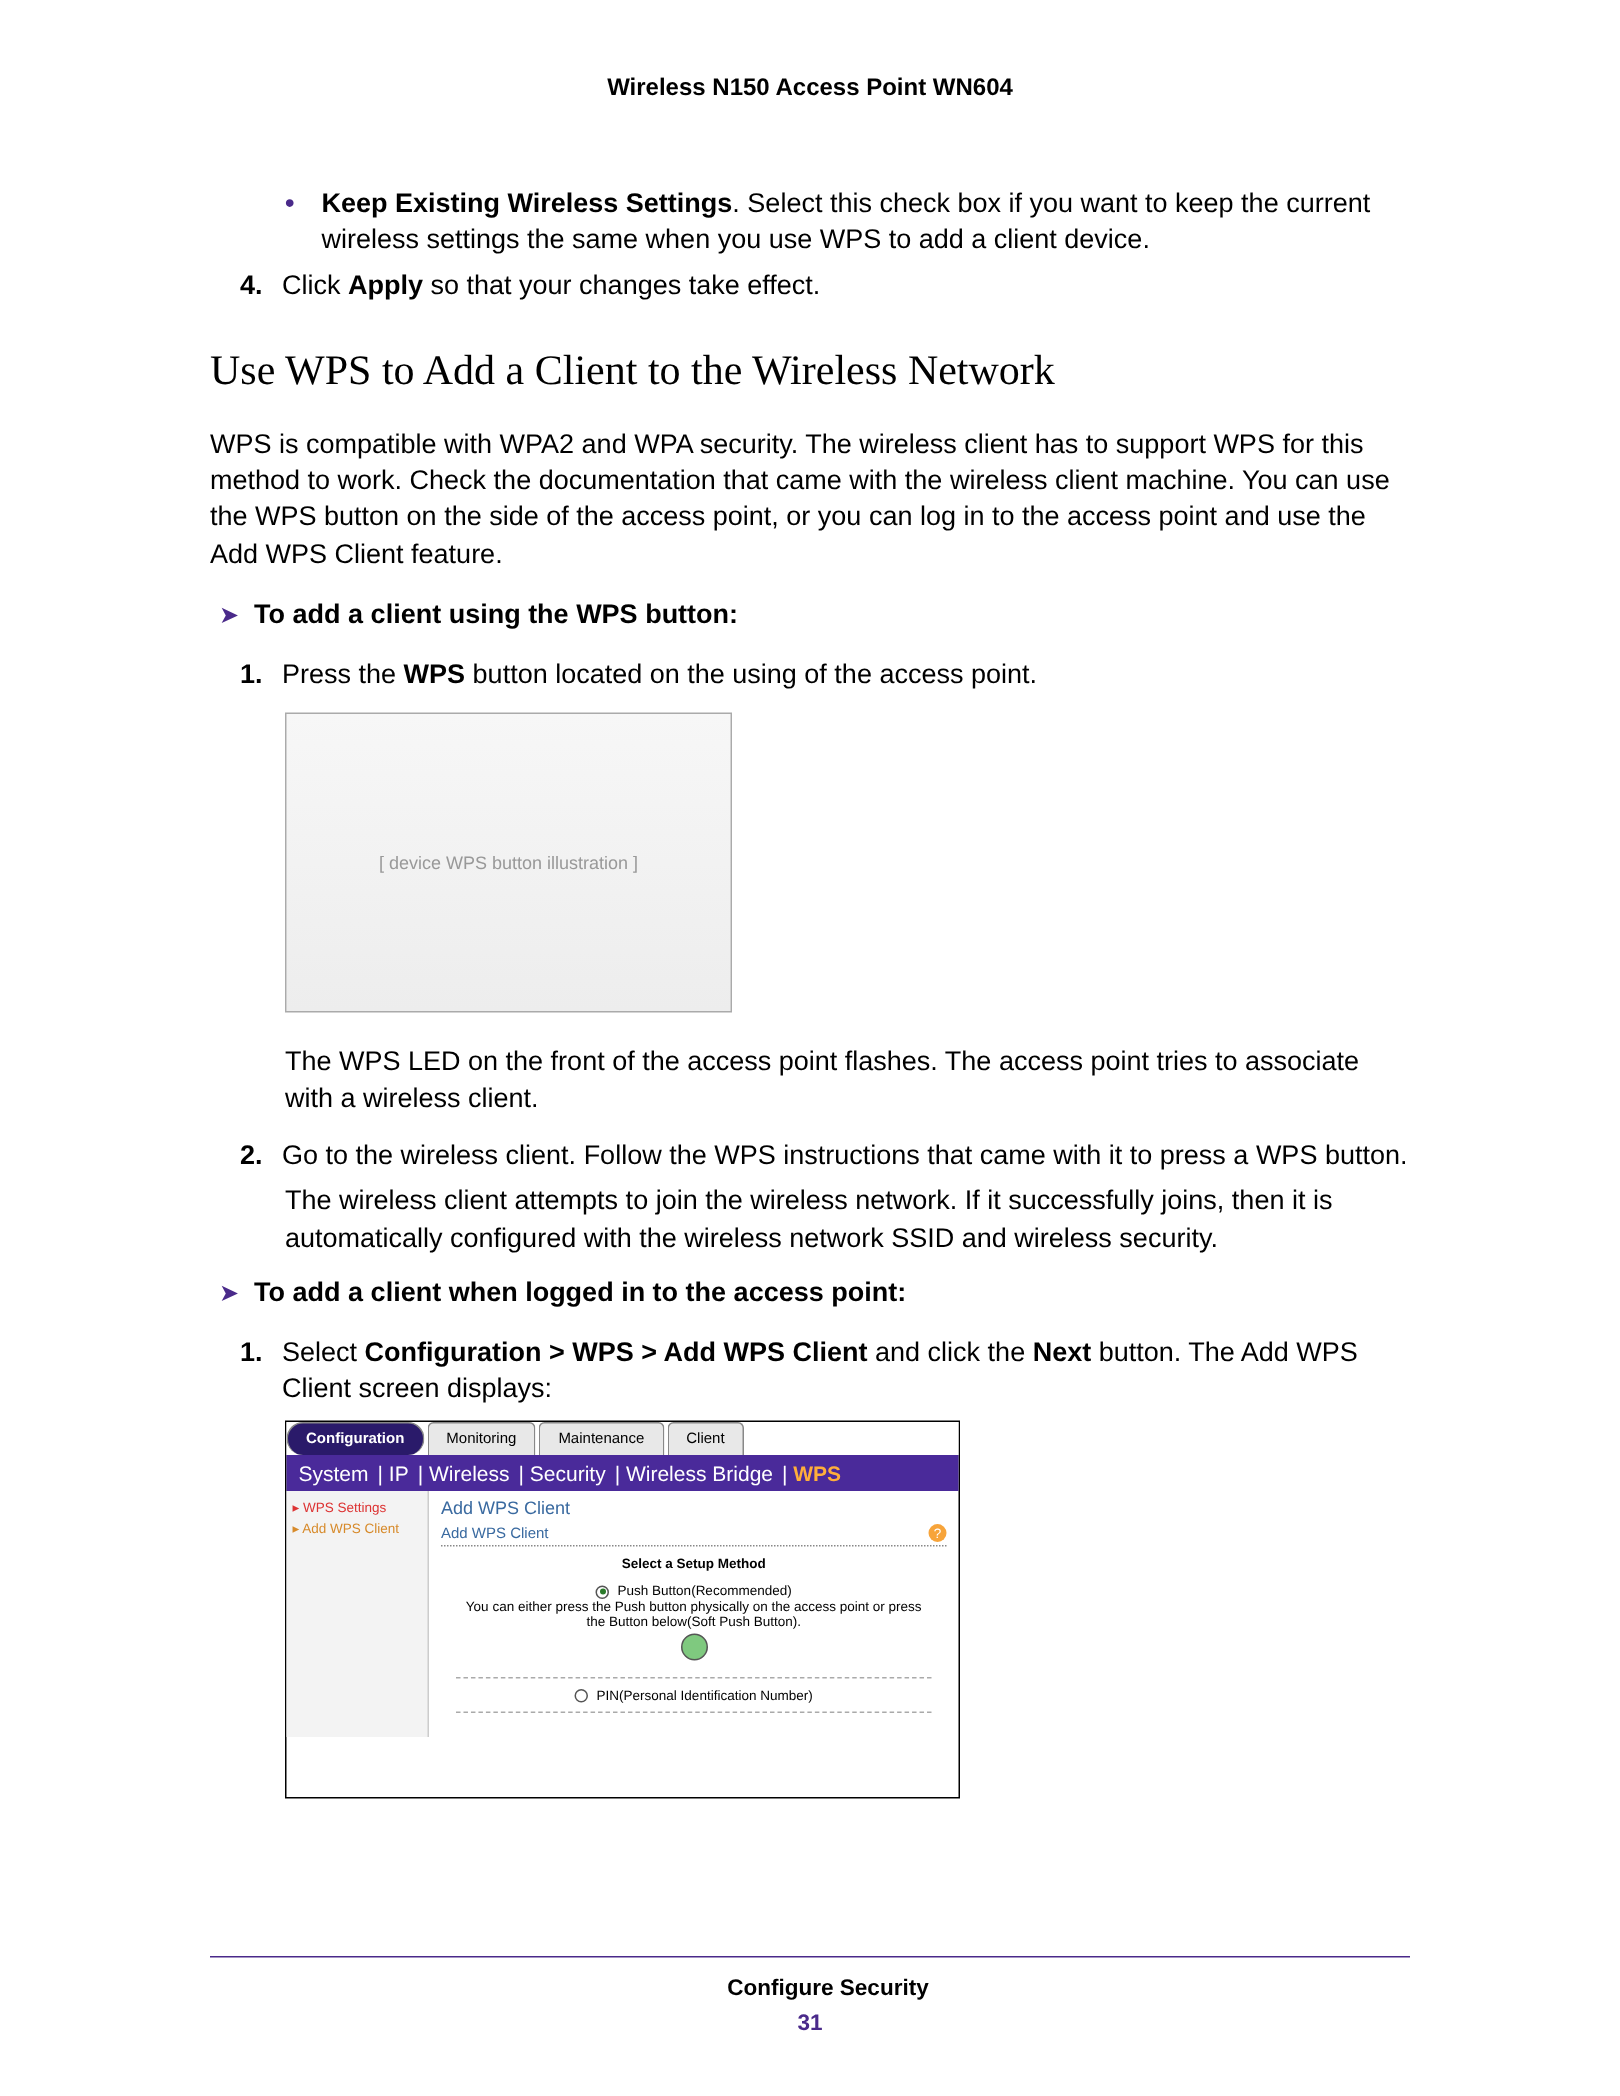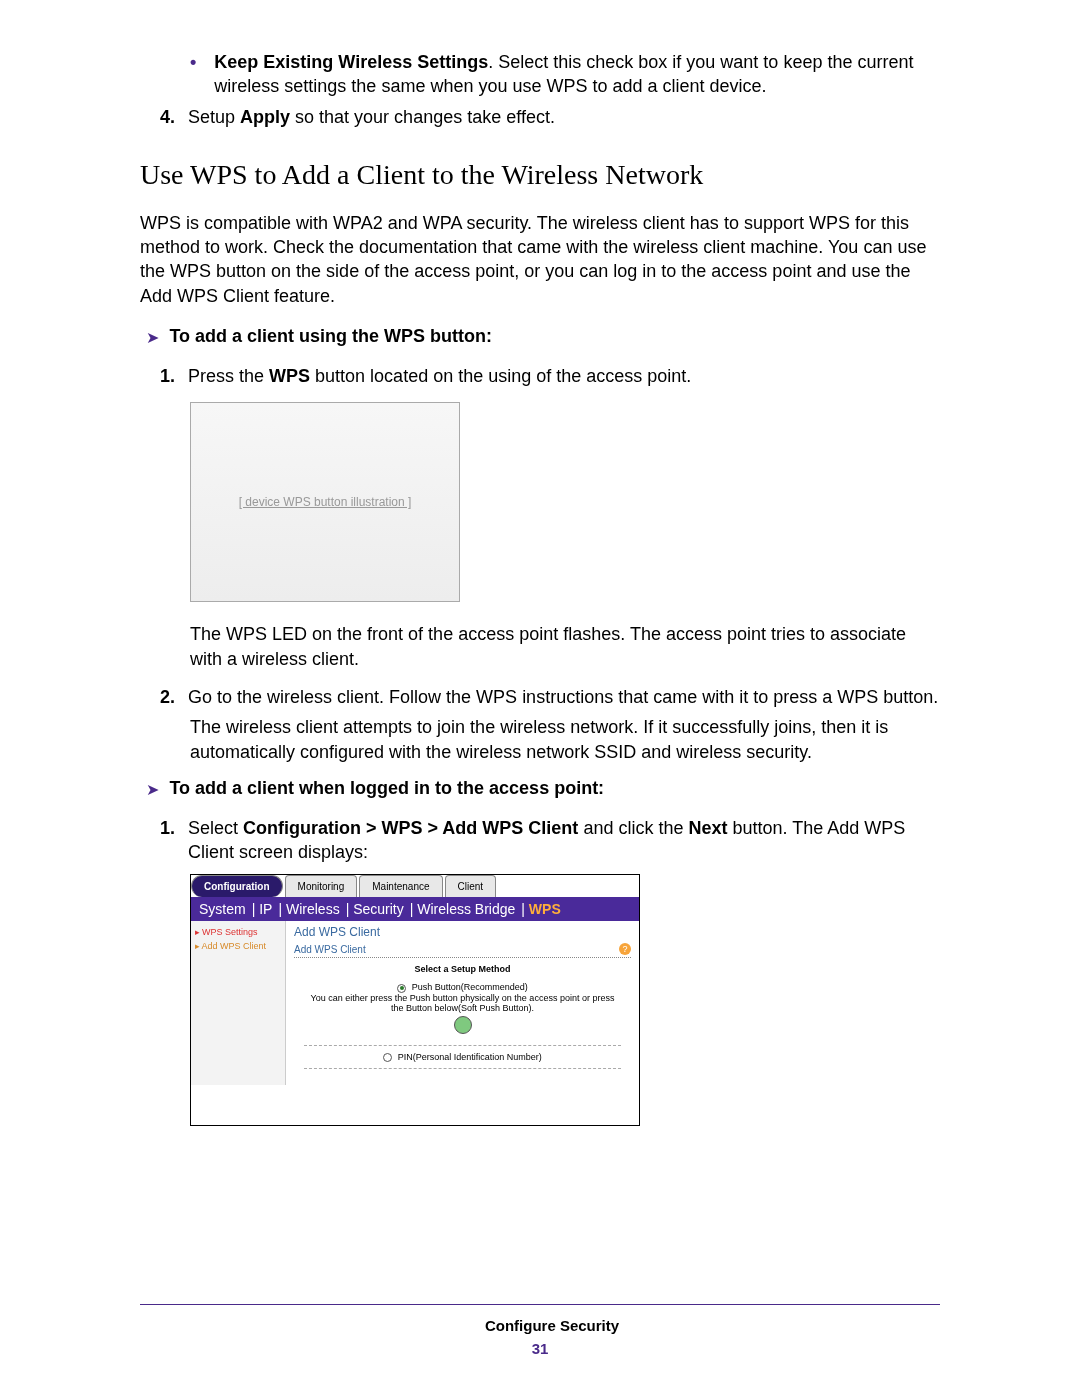--- a/index.html
+++ b/index.html
@@ -67,27 +67,27 @@
     color: #4a2a8a;
     font-size: 16px;
     margin-right: 10px;
     line-height: 1.5;
   }
   .arrow-text {
     font-size: 18px;
     font-weight: bold;
   }
   .img-placeholder {
-    width: 270px;
+    width: 298px;
     height: 200px;
     border: 1px solid #aaa;
     margin: 14px 0 20px 50px;
     background: linear-gradient(180deg,#f7f7f7 0%,#ededed 100%);
     display:flex;align-items:center;justify-content:center;
-    font-size:12px;color:#999;text-decoration:underline;
+    font-size:12px;color:#999;
   }
   .sub-para {
     font-size: 18px;
     line-height: 1.35;
     margin-left: 50px;
     margin-bottom: 14px;
   }
   
   .mock {
     width: 450px;
@@ -166,32 +166,33 @@
   }
   .footer-title{font-weight:bold;margin-bottom:6px;padding-left:24px;}
   .footer-num{color:#4a2a8a;font-weight:bold;}
   b { font-weight:bold;margin-top:37px; }
 </style>
 </head>
 <body>
 
 <div class="page">
 
+  <div class="header-title">Wireless N150 Access Point WN604</div>
 
   <div class="bullet-row">
     <div class="bullet-dot">•</div>
     <div>
       <b>Keep Existing Wireless Settings</b><span>. Select this check box if you want to keep the current wireless settings the same when you use WPS to add a client device.</span>
     </div>
   </div>
 
   <div class="num-row">
     <div class="num-label">4.</div>
     <div class="num-body">
-      <span>Setup </span><b>Apply</b><span> so that your changes take effect.</span>
+      <span>Click </span><b>Apply</b><span> so that your changes take effect.</span>
     </div>
   </div>
 
   <div class="section-title">Use WPS to Add a Client to the Wireless Network</div>
 
   <div class="para">WPS is compatible with WPA2 and WPA security. The wireless client has to support WPS for this method to work. Check the documentation that came with the wireless client machine. You can use the WPS button on the side of the access point, or you can log in to the access point and use the Add WPS Client feature.</div>
 
   <div class="arrow-row">
     <div class="arrow-glyph">➤</div>
     <div class="arrow-text">To add a client using the WPS button:</div>

